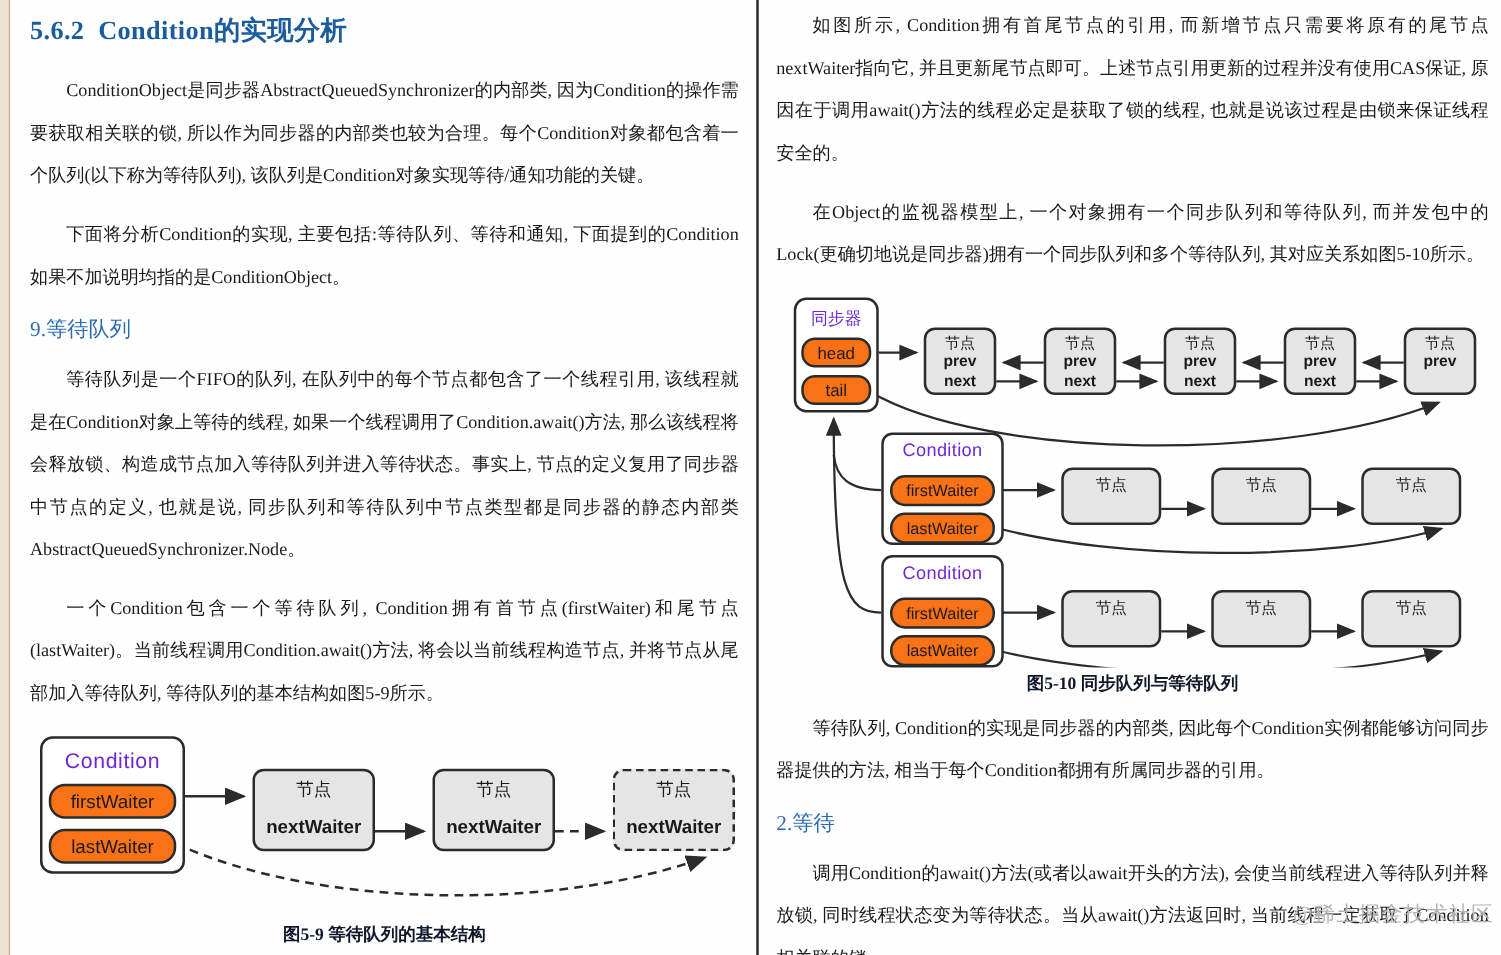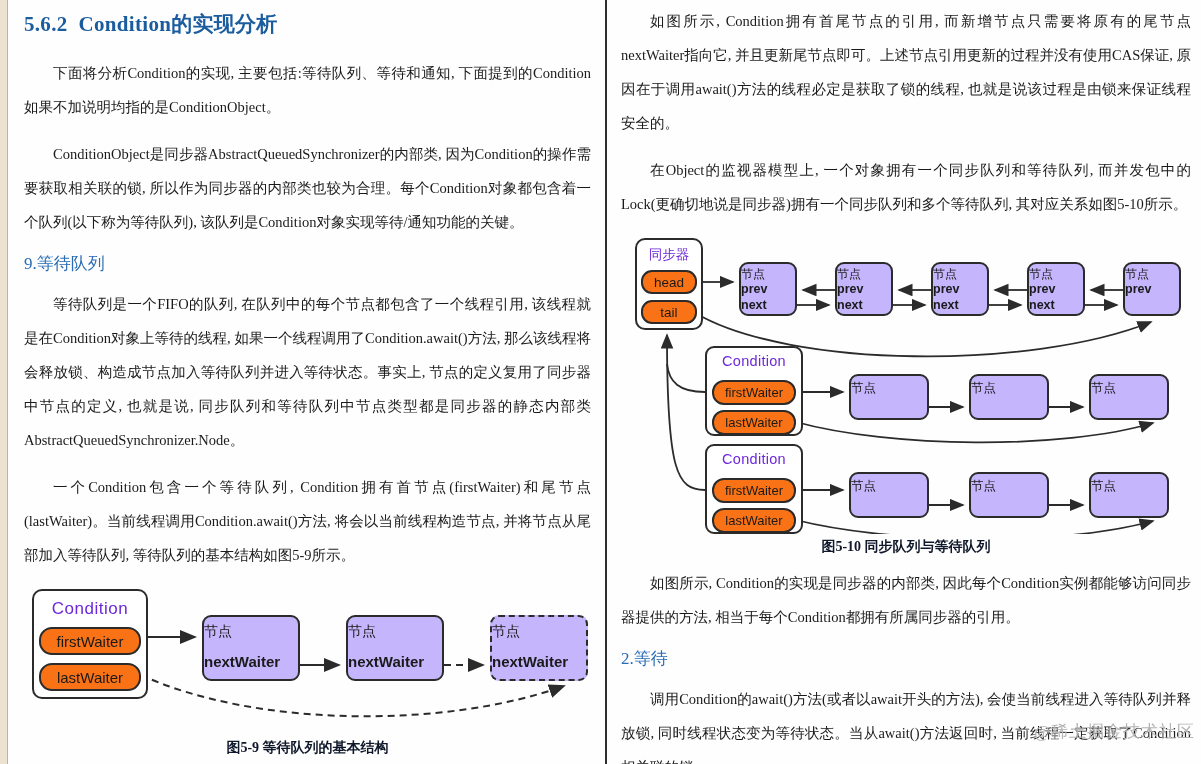--- a/index.html
+++ b/index.html
@@ -20,21 +20,21 @@
   .fig{position:relative;}
   .fig *{box-sizing:border-box;}
   .fig9{width:567px;height:150px;margin-top:8px;}
   .fig10{width:570px;height:300px;margin-top:6px;}
   .fig .box{position:absolute;background:#fff;border:2px solid #2b2b2b;border-radius:10px;}
   .fig .pill{position:absolute;background:#f97316;border:2px solid #2b2b2b;border-radius:13px;
     display:flex;align-items:center;justify-content:center;
     font-family:"Liberation Sans","DejaVu Sans",sans-serif;}
   .fig .box-title{position:absolute;width:100%;text-align:center;
     font-family:"Liberation Sans","DejaVu Sans",sans-serif;color:#6d28d9;}
-  .fig .node{position:absolute;background:#c4b5fd;border:2px solid #2b2b2b;border-radius:9px;
+  .fig .node{position:absolute;background:#e5e5e5;border:2px solid #2b2b2b;border-radius:9px;text-align:center;
     font-family:"Liberation Sans","DejaVu Sans",sans-serif;}
   .fig .node.dashed{border-style:dashed;}
   .fig svg{position:absolute;left:0;top:0;}
   
   .fig9 .cond{left:8px;top:4px;width:116px;height:110px;}
   .fig9 .cond .box-title{top:8px;font-size:17px;letter-spacing:.5px;}
   .fig9 .pill{width:102px;height:28px;font-size:15px;}
   .fig9 .nd{width:98px;height:66px;top:30px;}
   .fig9 .nd .nd-top{font-size:14px;margin-top:6px;}
   .fig9 .nd .nd-bot{font-size:15px;font-weight:700;margin-top:12px;}
@@ -56,22 +56,22 @@
 </style>
 </head>
 <body>
 
 <div id="page">
   <div class="edge-strip"></div>
   <div class="col-divider"></div>
 
   <div class="col col-left">
     <div class="doc-title">5.6.2  Condition的实现分析</div>
+    <p class="body">ConditionObject是同步器AbstractQueuedSynchronizer的内部类, 因为Condition的操作需要获取相关联的锁, 所以作为同步器的内部类也较为合理。每个Condition对象都包含着一个队列(以下称为等待队列), 该队列是Condition对象实现等待/通知功能的关键。</p>
     <p class="body">下面将分析Condition的实现, 主要包括:等待队列、等待和通知, 下面提到的Condition如果不加说明均指的是ConditionObject。</p>
-    <p class="body">ConditionObject是同步器AbstractQueuedSynchronizer的内部类, 因为Condition的操作需要获取相关联的锁, 所以作为同步器的内部类也较为合理。每个Condition对象都包含着一个队列(以下称为等待队列), 该队列是Condition对象实现等待/通知功能的关键。</p>
     <div class="sec-heading">9.等待队列</div>
     <p class="body">等待队列是一个FIFO的队列, 在队列中的每个节点都包含了一个线程引用, 该线程就是在Condition对象上等待的线程, 如果一个线程调用了Condition.await()方法, 那么该线程将会释放锁、构造成节点加入等待队列并进入等待状态。事实上, 节点的定义复用了同步器中节点的定义, 也就是说, 同步队列和等待队列中节点类型都是同步器的静态内部类AbstractQueuedSynchronizer.Node。</p>
     <p class="body">一个Condition包含一个等待队列, Condition拥有首节点(firstWaiter)和尾节点(lastWaiter)。当前线程调用Condition.await()方法, 将会以当前线程构造节点, 并将节点从尾部加入等待队列, 等待队列的基本结构如图5-9所示。</p>
 
     <div class="fig fig9">
       <svg width="567" height="150">
         <defs>
           <marker id="arr9" markerWidth="9" markerHeight="8" refX="7.5" refY="3.5" orient="auto">
             <path d="M0,0 L8.5,3.5 L0,7 Z" fill="#2b2b2b"></path>
           </marker>
@@ -202,19 +202,19 @@
         <div class="nd-top">节点</div>
         <div class="nd-bot"></div>
       </div>
       <div class="node wnode" style="left:468px;top:238px;">
         <div class="nd-top">节点</div>
         <div class="nd-bot"></div>
       </div>
     </div>
     <div class="fig-caption">图5-10  同步队列与等待队列</div>
 
-    <p class="body" style="margin-top:10px;">如图所示, Condition的实现是同步器的内部类, 因此每个Condition实例都能够访问同步器提供的方法, 相当于每个Condition都拥有所属同步器的引用。</p>
+    <p class="body" style="margin-top:10px;">等待队列, Condition的实现是同步器的内部类, 因此每个Condition实例都能够访问同步器提供的方法, 相当于每个Condition都拥有所属同步器的引用。</p>
     <div class="sec-heading">2.等待</div>
     <p class="body">调用Condition的await()方法(或者以await开头的方法), 会使当前线程进入等待队列并释放锁, 同时线程状态变为等待状态。当从await()方法返回时, 当前线程一定获取了Condition相关联的锁。</p>
   </div>
 
   <div class="watermark">@稀土掘金技术社区</div>
 </div>
 
 </body></html>

